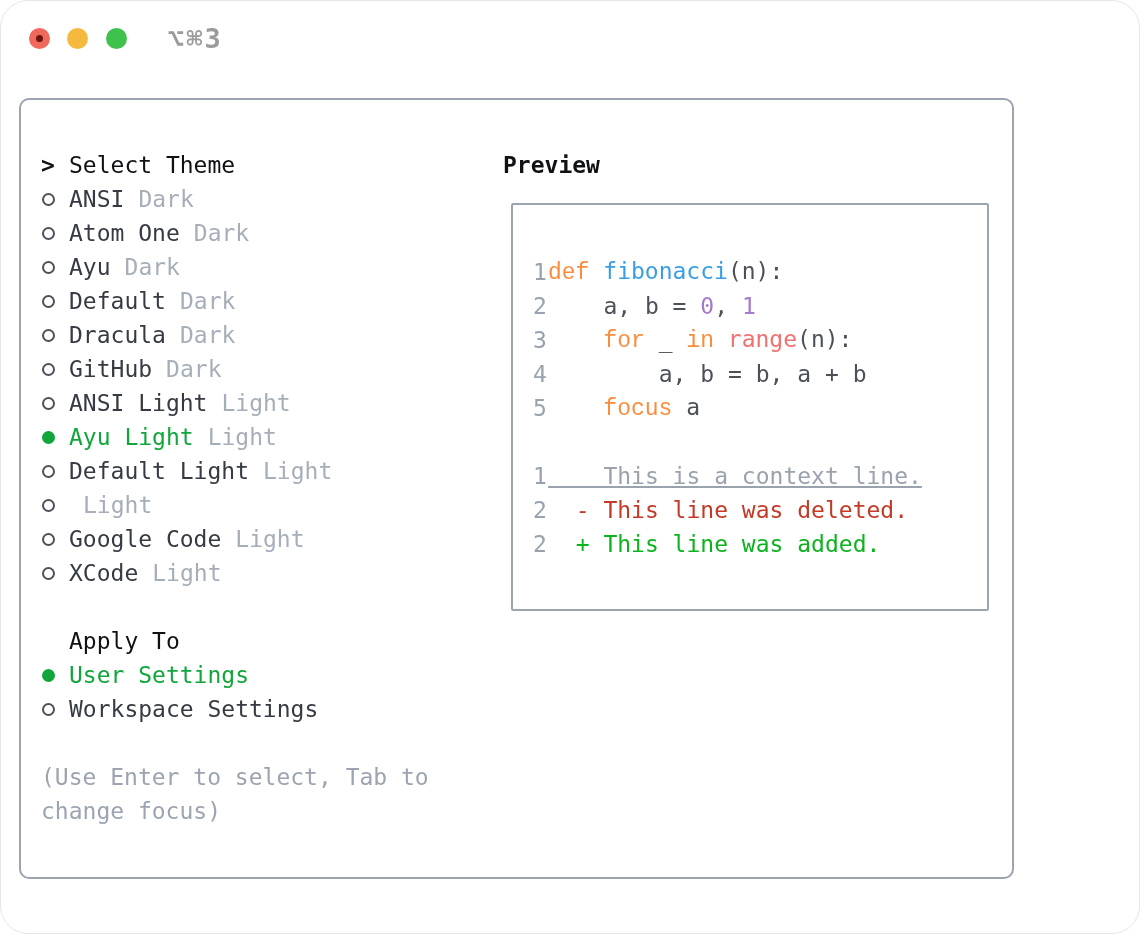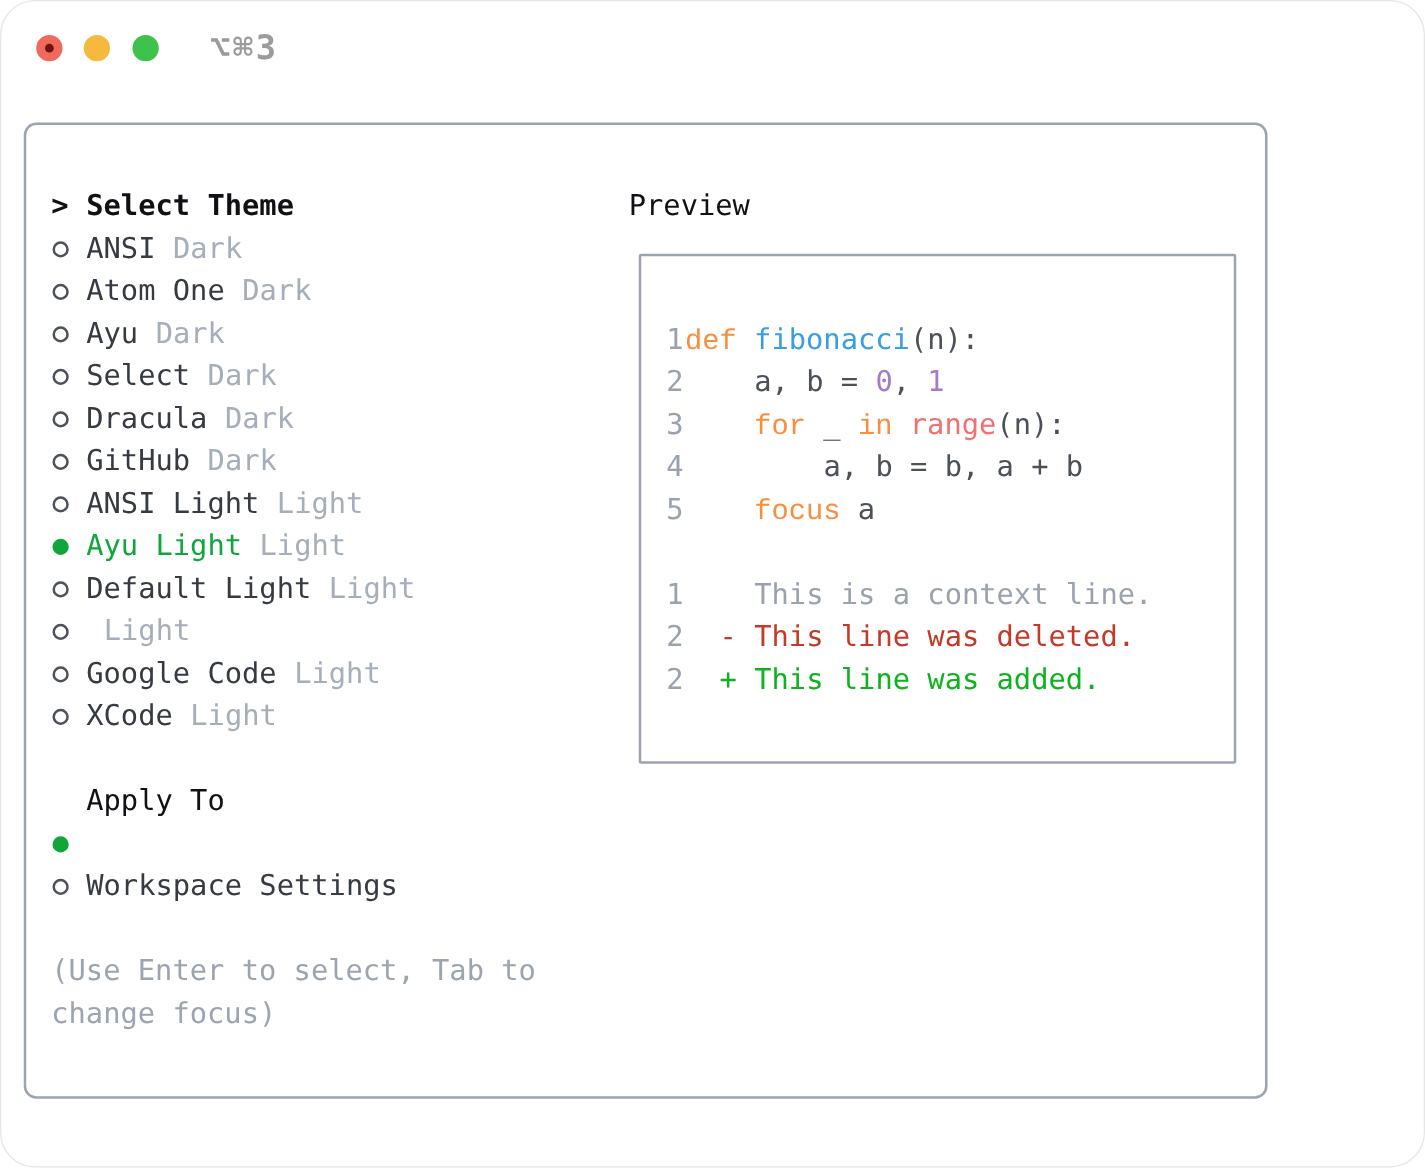--- a/index.html
+++ b/index.html
@@ -26,46 +26,46 @@
   
   .main-box{
     position:absolute;left:18px;top:97px;width:995px;height:781px;
     border:2px solid var(--border);border-radius:10px;box-sizing:border-box;
     background:#fff;
   }
   .left-col{position:absolute;left:20px;top:48px;}
   .row{display:flex;align-items:center;height:34px;font-size:23px;color:var(--text);white-space:pre;}
   .gutter{width:28px;flex:none;display:flex;align-items:center;}
   .prompt{font-weight:bold;color:var(--header);font-size:23px;}
-  .menu-header{font-weight:bold;color:var(--header);}
+  .menu-header{font-weight:normal;color:var(--header);}
   .radio{width:13px;height:13px;border:2px solid var(--radio-outline);border-radius:50%;box-sizing:border-box;margin-left:1px;}
   .radio.sel{background:var(--green);border-color:var(--green);}
   .sel-green{color:var(--green);}
   .item-suffix{color:var(--muted);margin-left:14px;}
   .apply-header{color:var(--header);}
   .hint-line{color:var(--hint);}
   
   .preview-header{
     position:absolute;left:482px;top:48px;height:34px;display:flex;align-items:center;
-    font-size:23px;font-weight:normal;color:var(--header);
+    font-size:23px;font-weight:bold;color:var(--header);
   }
   .preview-box{
     position:absolute;left:490px;top:103px;width:478px;height:408px;
     border:2px solid var(--border);border-radius:2px;box-sizing:border-box;
     padding:50px 0 0 20px;overflow:hidden;background:#fff;
   }
   .pline{display:flex;align-items:center;height:34px;font-size:23px;}
   .ln{width:15px;flex:none;color:var(--line-number);}
   .codetext{white-space:pre;color:var(--code-plain);}
   .c-plain{color:var(--code-plain);}
   .c-keyword{color:var(--keyword);font-family:Liberation Mono, monospace;}
   .c-function{color:var(--function);}
   .c-number{color:var(--number);}
   .c-builtin{color:var(--builtin);}
-  .c-context{color:var(--context);}
+  .c-context{color:var(--context);text-decoration:underline;}
   .c-deleted{color:var(--deleted);}
   .c-added{color:var(--added);}
 </style>
 </head>
 <body>
 
 <div class="window">
 
   <span class="light light-red">
       <span class="dot"></span>
@@ -79,40 +79,40 @@
     <div class="left-col">
       <div class="row">
         <span class="gutter"><span class="prompt">&gt;</span></span>
         <span class="menu-header">Select Theme</span>
       </div>
 
       <div id="theme-list">
           <div class="row"><span class="gutter"><span class="radio"></span></span><span class="item-label">ANSI</span><span class="item-suffix">Dark</span></div>
           <div class="row"><span class="gutter"><span class="radio"></span></span><span class="item-label">Atom One</span><span class="item-suffix">Dark</span></div>
           <div class="row"><span class="gutter"><span class="radio"></span></span><span class="item-label">Ayu</span><span class="item-suffix">Dark</span></div>
-          <div class="row"><span class="gutter"><span class="radio"></span></span><span class="item-label">Select</span><span class="item-suffix">Dark</span></div>
+          <div class="row"><span class="gutter"><span class="radio"></span></span><span class="item-label">Default</span><span class="item-suffix">Dark</span></div>
           <div class="row"><span class="gutter"><span class="radio"></span></span><span class="item-label">Dracula</span><span class="item-suffix">Dark</span></div>
           <div class="row"><span class="gutter"><span class="radio"></span></span><span class="item-label">GitHub</span><span class="item-suffix">Dark</span></div>
           <div class="row"><span class="gutter"><span class="radio"></span></span><span class="item-label">ANSI Light</span><span class="item-suffix">Light</span></div>
           <div class="row"><span class="gutter"><span class="radio sel"></span></span><span class="item-label sel-green">Ayu Light</span><span class="item-suffix">Light</span></div>
           <div class="row"><span class="gutter"><span class="radio"></span></span><span class="item-label">Default Light</span><span class="item-suffix">Light</span></div>
           <div class="row"><span class="gutter"><span class="radio"></span></span><span class="item-suffix">Light</span></div>
           <div class="row"><span class="gutter"><span class="radio"></span></span><span class="item-label">Google Code</span><span class="item-suffix">Light</span></div>
           <div class="row"><span class="gutter"><span class="radio"></span></span><span class="item-label">XCode</span><span class="item-suffix">Light</span></div>
         </div>
 
       <div class="row"></div>
 
       <div class="row">
         <span class="gutter"></span>
         <span class="apply-header">Apply To</span>
       </div>
 
       <div id="apply-list">
-          <div class="row"><span class="gutter"><span class="radio sel"></span></span></div>
+          <div class="row"><span class="gutter"><span class="radio sel"></span></span><span class="item-label sel-green">User Settings</span></div>
           <div class="row"><span class="gutter"><span class="radio"></span></span><span class="item-label">Workspace Settings</span></div>
         </div>
 
       <div class="row"></div>
 
       <div class="row hint-line">(Use Enter to select, Tab to</div>
       <div class="row hint-line">change focus)</div>
     </div>
 
     <div class="preview-header">Preview</div>

